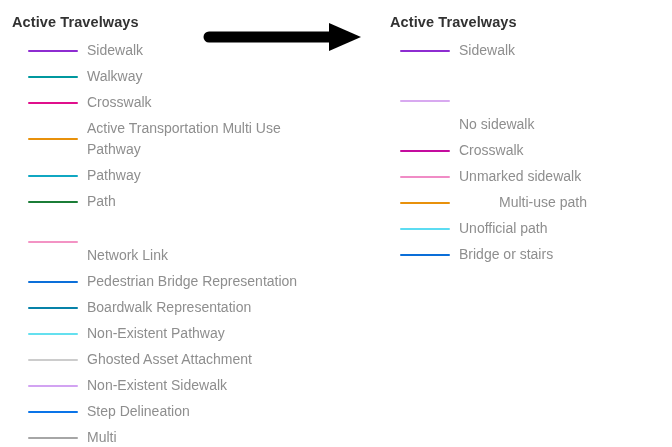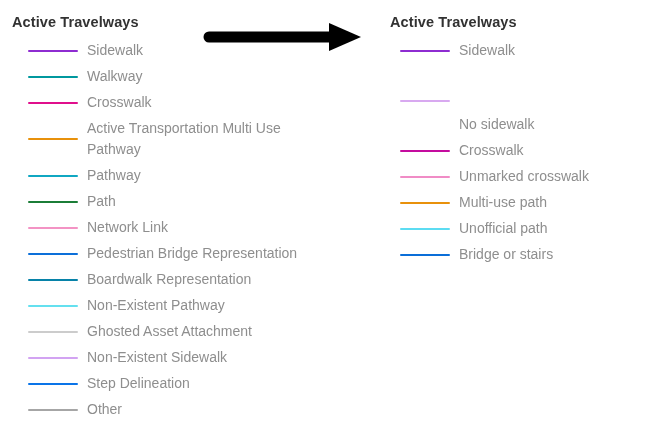--- a/index.html
+++ b/index.html
@@ -86,21 +86,21 @@
     <span class="item-label" style="color: rgb(142, 142, 142);">Pathway</span>
   </li>
 
   <li class="legend-item">
     <span class="swatch" style="background: rgb(27, 125, 55);"></span>
     <span class="item-label" style="color: rgb(142, 142, 142);">Path</span>
   </li>
 
   <li class="legend-item">
     <span class="swatch" style="background: rgb(243, 147, 196);"></span>
-    <span class="item-label" style="color: rgb(142, 142, 142);">Network Link</span>
+    <span class="item-label" style="color: rgb(142, 142, 142); margin-top: 28px;">Network Link</span>
   </li>
 
   <li class="legend-item">
     <span class="swatch" style="background: rgb(12, 111, 217);"></span>
     <span class="item-label" style="color: rgb(142, 142, 142);">Pedestrian Bridge Representation</span>
   </li>
 
   <li class="legend-item">
     <span class="swatch" style="background: rgb(7, 130, 168);"></span>
     <span class="item-label" style="color: rgb(142, 142, 142);">Boardwalk Representation</span>
@@ -121,21 +121,21 @@
     <span class="item-label" style="color: rgb(142, 142, 142);">Non-Existent Sidewalk</span>
   </li>
 
   <li class="legend-item">
     <span class="swatch" style="background: rgb(10, 116, 232);"></span>
     <span class="item-label" style="color: rgb(142, 142, 142);">Step Delineation</span>
   </li>
 
   <li class="legend-item">
     <span class="swatch" style="background: rgb(166, 166, 166);"></span>
-    <span class="item-label" style="color: rgb(142, 142, 142);">Other</span>
+    <span class="item-label" style="color: rgb(142, 142, 142);">Multi</span>
   </li>
 </ul>
 </div>
 
 <div class="arrow-wrap">
   <svg width="160" height="30" viewBox="0 0 160 30">
     <line id="arrow-shaft" x1="6" y1="15" x2="128" y2="15" stroke-width="11" stroke-linecap="round" stroke="#000000"></line>
     <polygon id="arrow-head" points="126,1 158,15 126,29" fill="#000000"></polygon>
   </svg>
 </div>
@@ -153,26 +153,26 @@
     <span class="item-label" style="color: rgb(142, 142, 142); margin-top: 48px;">No sidewalk</span>
   </li>
 
   <li class="legend-item">
     <span class="swatch" style="background: rgb(196, 12, 158);"></span>
     <span class="item-label" style="color: rgb(142, 142, 142);">Crosswalk</span>
   </li>
 
   <li class="legend-item">
     <span class="swatch" style="background: rgb(240, 140, 198);"></span>
-    <span class="item-label" style="color: rgb(142, 142, 142);">Unmarked crosswalk</span>
+    <span class="item-label" style="color: rgb(142, 142, 142);">Unmarked sidewalk</span>
   </li>
 
   <li class="legend-item">
     <span class="swatch" style="background: rgb(232, 145, 11);"></span>
-    <span class="item-label" style="color: rgb(142, 142, 142);">Multi-use path</span>
+    <span class="item-label" style="color: rgb(142, 142, 142); margin-left: 40px;">Multi-use path</span>
   </li>
 
 
   <li class="legend-item">
     <span class="swatch" style="background: rgb(92, 220, 242);"></span>
     <span class="item-label" style="color: rgb(142, 142, 142);">Unofficial path</span>
   </li>
 
   <li class="legend-item">
     <span class="swatch" style="background: rgb(10, 110, 216);"></span>

